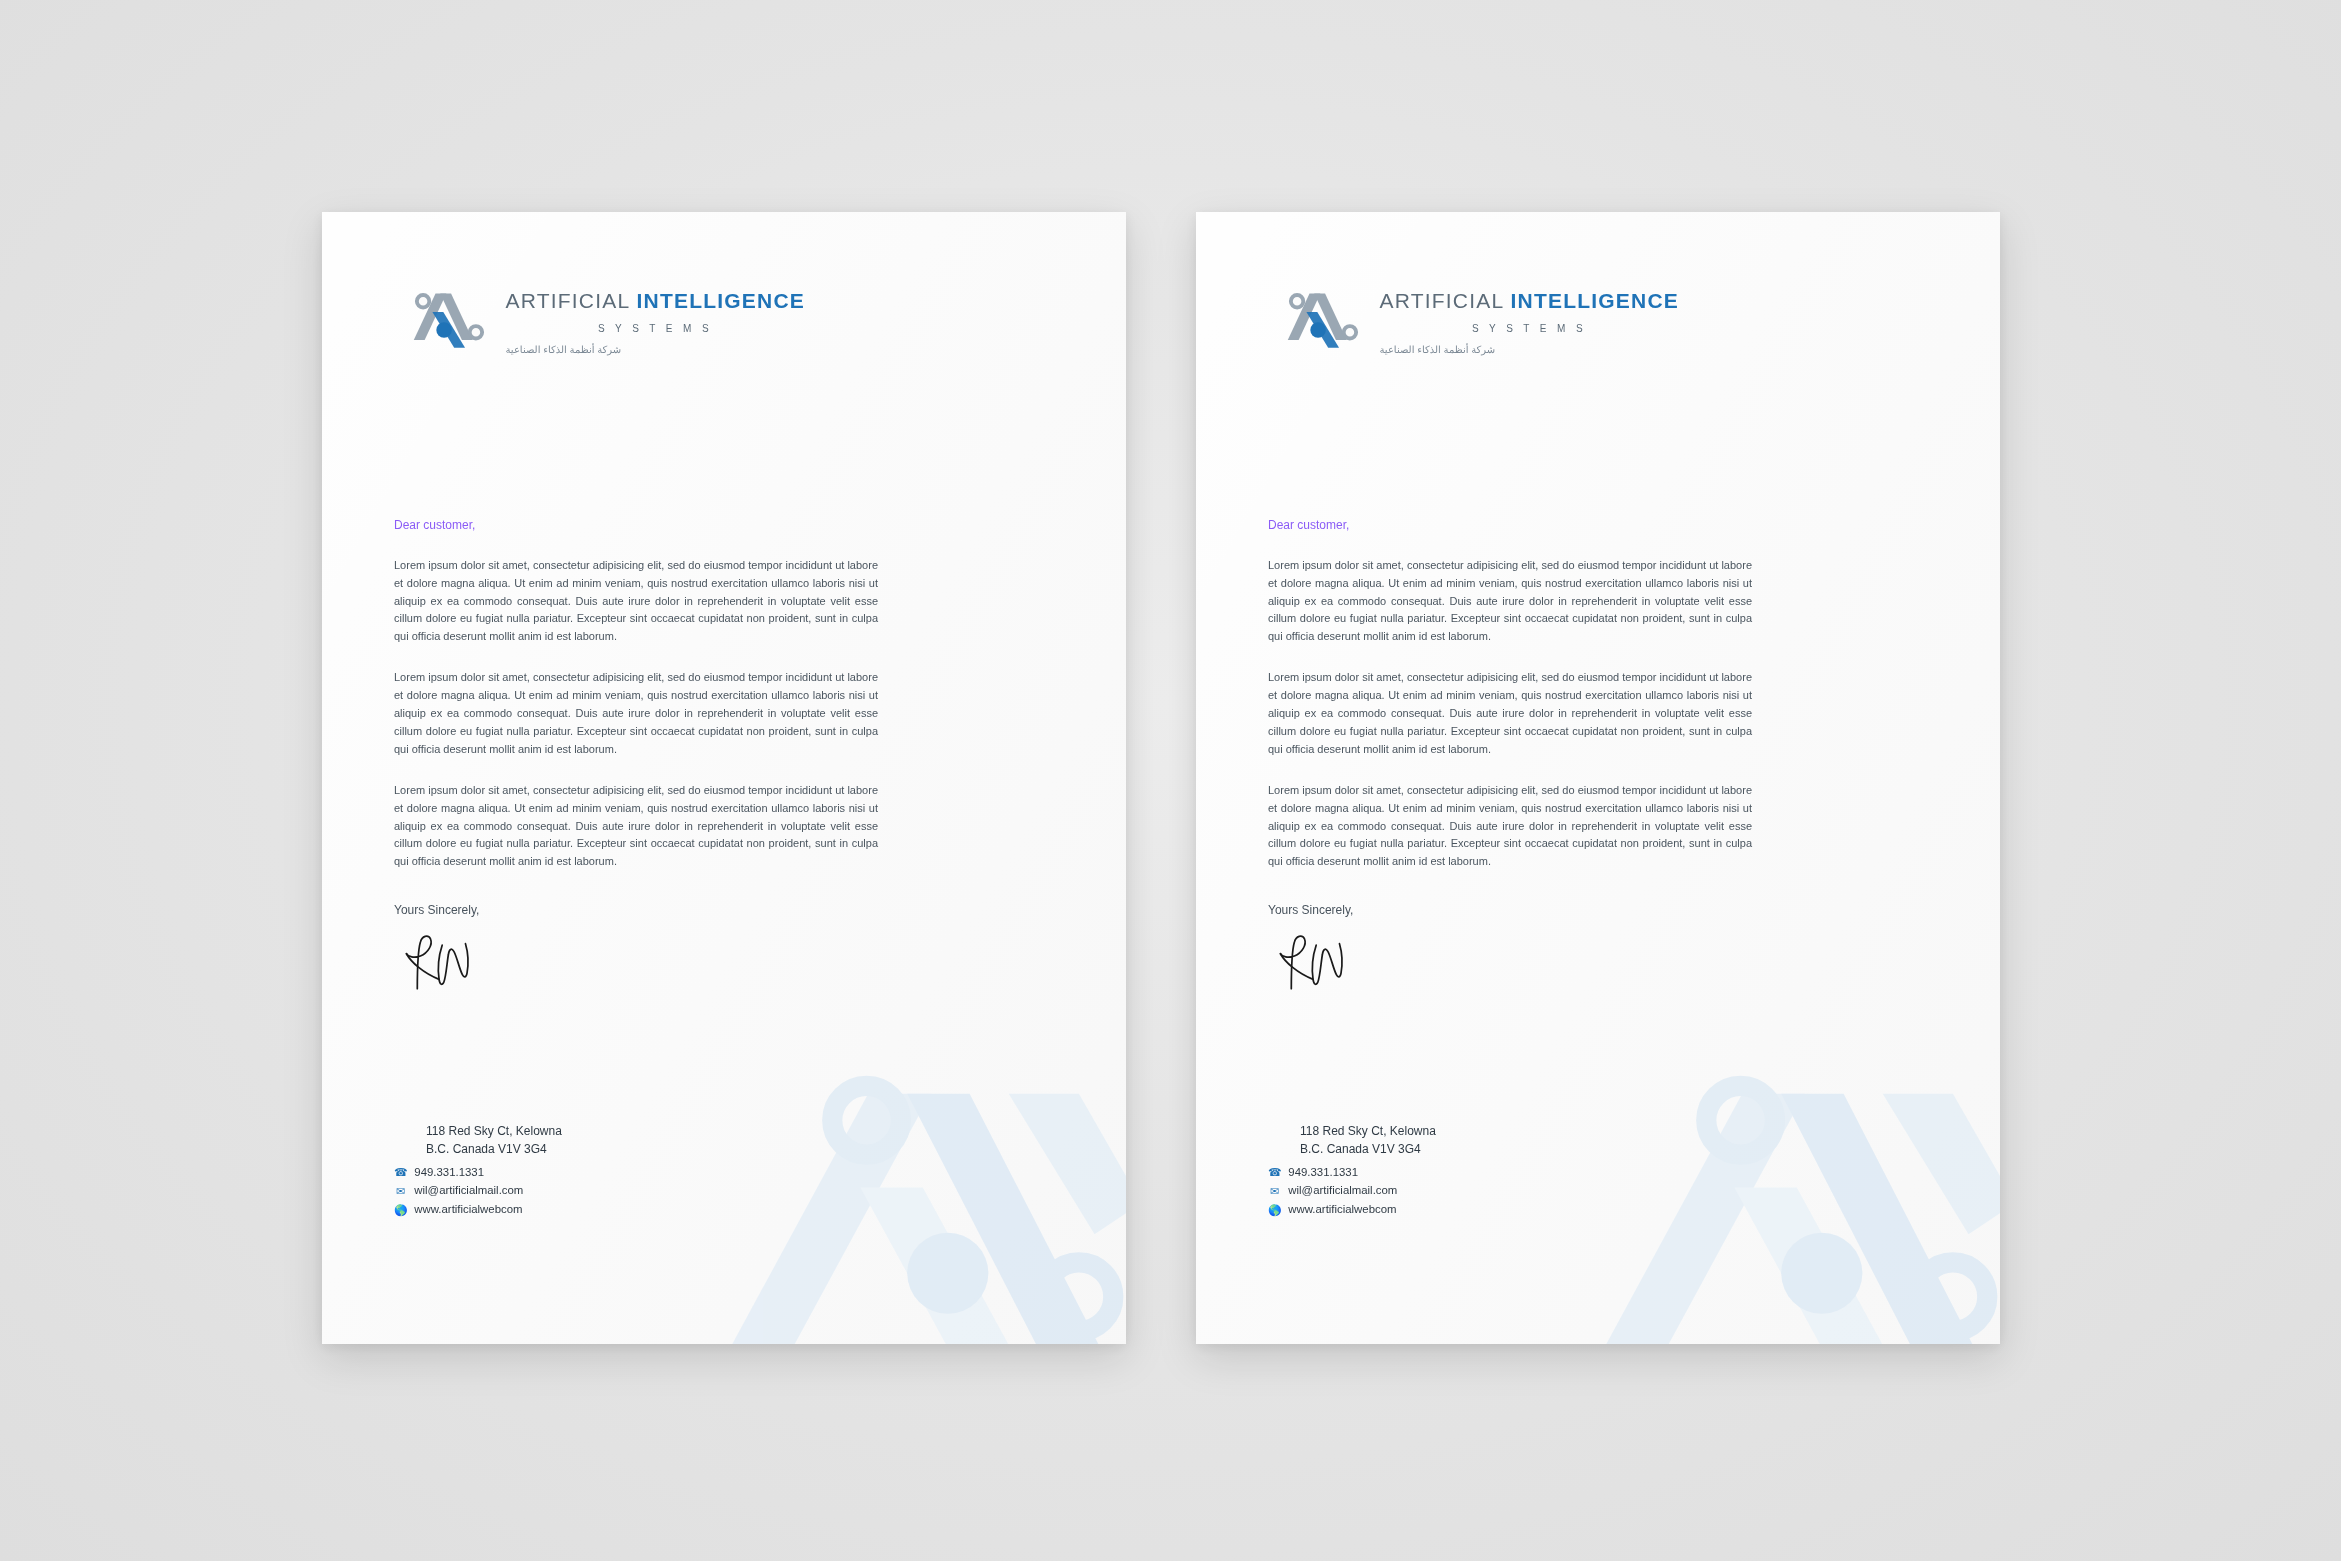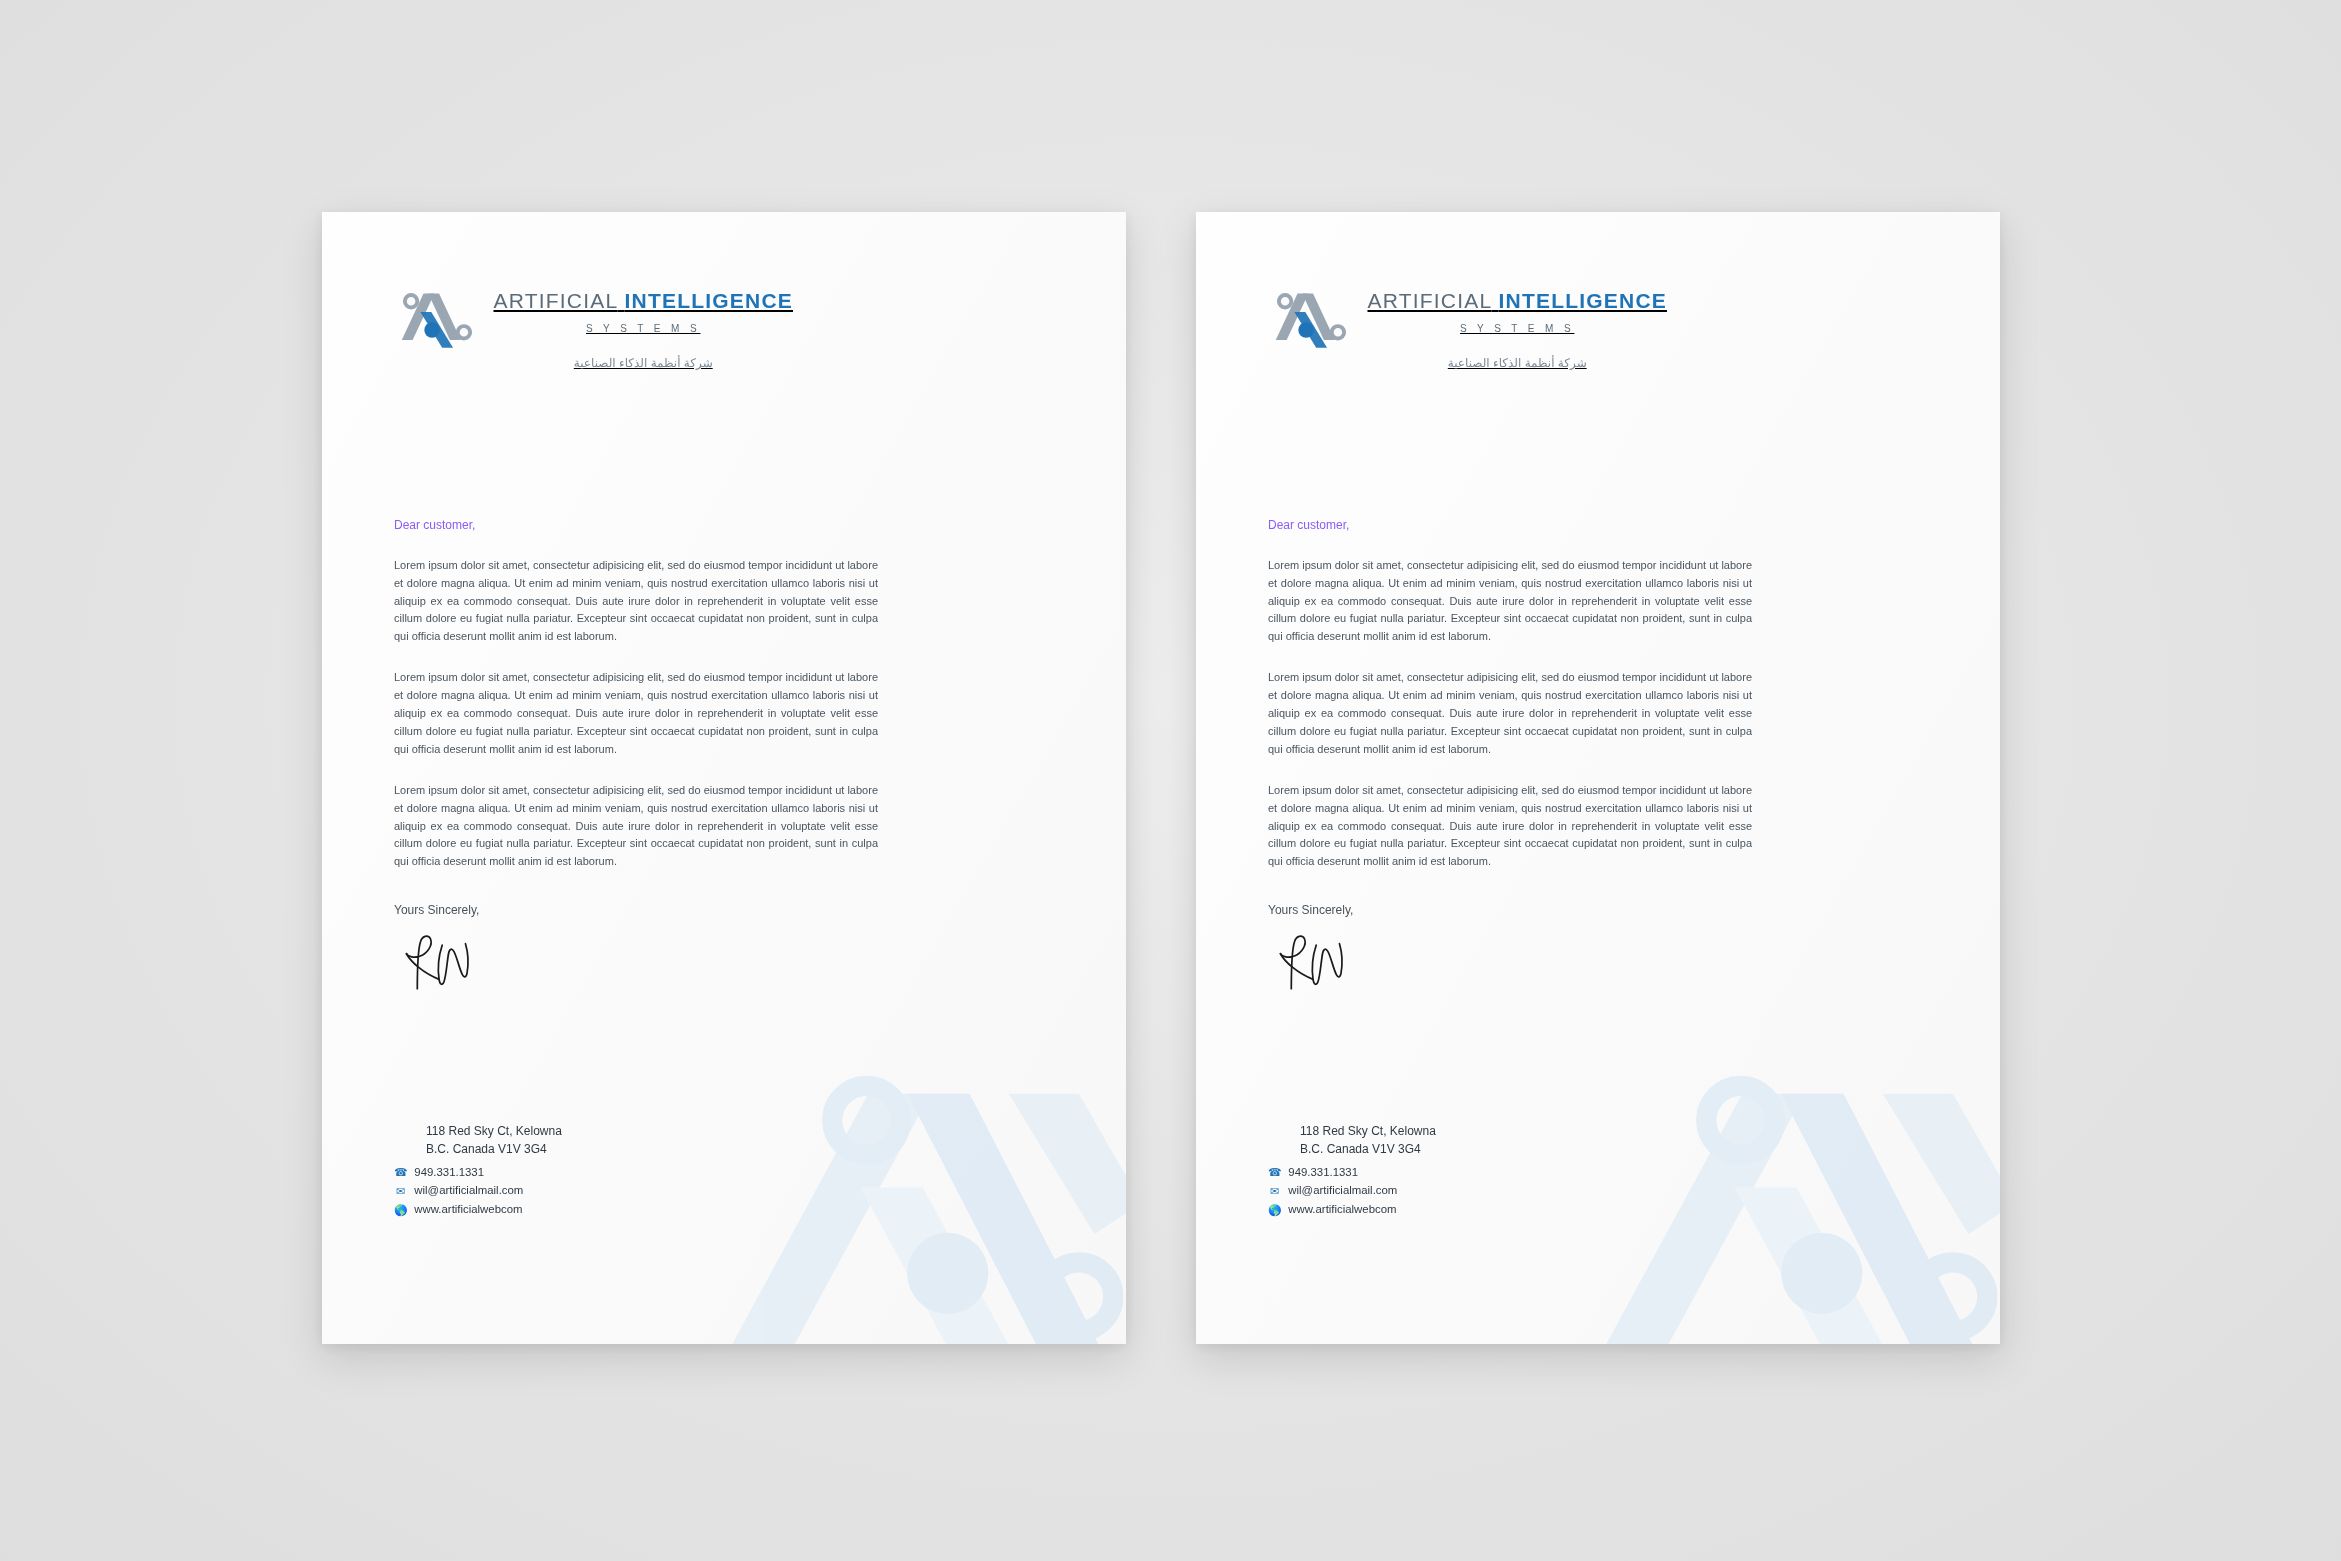--- a/index.html
+++ b/index.html
@@ -53,26 +53,25 @@
     content: "";
     position: absolute;
     inset: 0;
     background: linear-gradient(120deg, rgba(255,255,255,0.85) 0%, rgba(250,250,250,0.2) 45%, rgba(244,244,244,0.55) 100%);
     pointer-events: none;
   }
 
   
   .logo-block {
     position: absolute;
-    left: 72px;
+    left: 84px;
     top: 69px;
     display: flex;
     align-items: flex-start;
     gap: 12.5px;
-    text-decoration: underline;
   }
   .logo-mark {
     width: 87px;
     height: 70px;
     flex: none;
   }
   .logo-text {
     padding-top: 9.4px;
   }
   .logo-title {
@@ -101,25 +100,25 @@
     height: 0.8px;
     background: #8d9aa5;
   }
   .logo-sub .sys {
     font-size: 10px;
     letter-spacing: 3.9px;
     color: #5c6b78;
     white-space: nowrap;
   }
   .logo-ar {
-    margin-top: 16px;
-    font-size: 12px;
+    margin-top: 4px;
+    font-size: 10px;
     color: #7d8a96;
     letter-spacing: 1.6px;
-    text-align: center;
+    text-align: left;
     direction: rtl;
     white-space: nowrap;
   }
 
   
   .letter-body {
     position: absolute;
     left: 72px;
     top: 306px;
     width: 484px;

